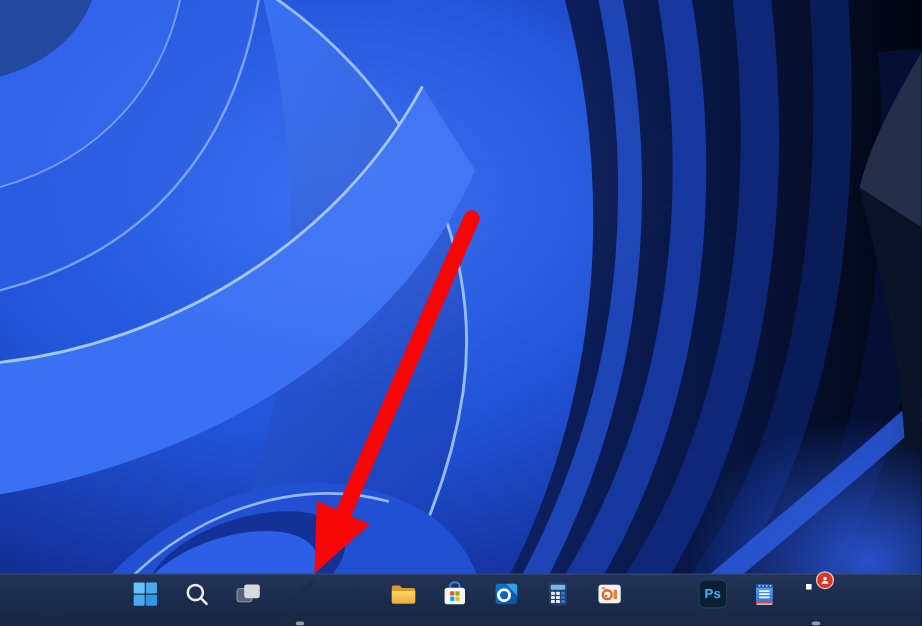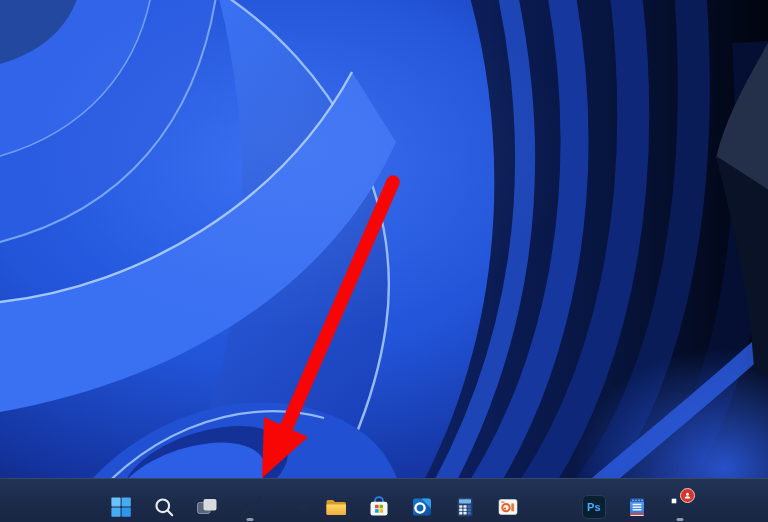--- a/index.html
+++ b/index.html
@@ -6,21 +6,21 @@
   .screen{position:relative;width:768px;height:522px;overflow:hidden;background:#0a1540;}
   .wallpaper{position:absolute;inset:0;z-index:1;}
   .arrow-overlay{position:absolute;inset:0;z-index:40;pointer-events:none;}
 
   
   .taskbar{position:absolute;left:0;right:0;bottom:0;height:44px;z-index:20;
     background:linear-gradient(#223356,#1b2a49 60%,#192744);
     border-top:1px solid rgba(130,160,210,.28);box-sizing:border-box;}
   .tb-row{position:absolute;left:103px;top:4px;display:flex;gap:7px;}
   .tb-btn{position:relative;width:36px;height:36px;border-radius:5px;display:flex;
-    align-items:flex-end;justify-content:center;cursor:pointer;}
+    align-items:flex-start;justify-content:center;cursor:pointer;}
   .ic{width:24px;height:24px;display:block;position:relative;}
   .run-dot{position:absolute;left:50%;bottom:-2px;transform:translateX(-50%);
     width:7px;height:3px;border-radius:2px;background:#94a1b3;opacity:.95;}
 
   
   .cop{width:24px;height:24px;border-radius:50%;position:relative;
     background:conic-gradient(from 210deg,#1f8df2,#19c3e8,#3ddc84,#ffd32a,#ff7a2f,#ff4f8b,#8a5cf6,#1f8df2);
     -webkit-mask:radial-gradient(circle at 12px 12px,transparent 0 4.6px,#000 5.4px);
             mask:radial-gradient(circle at 12px 12px,transparent 0 4.6px,#000 5.4px);}
   .cop-slit{position:absolute;left:50%;top:50%;width:2.6px;height:30px;background:#1c2b4a;

